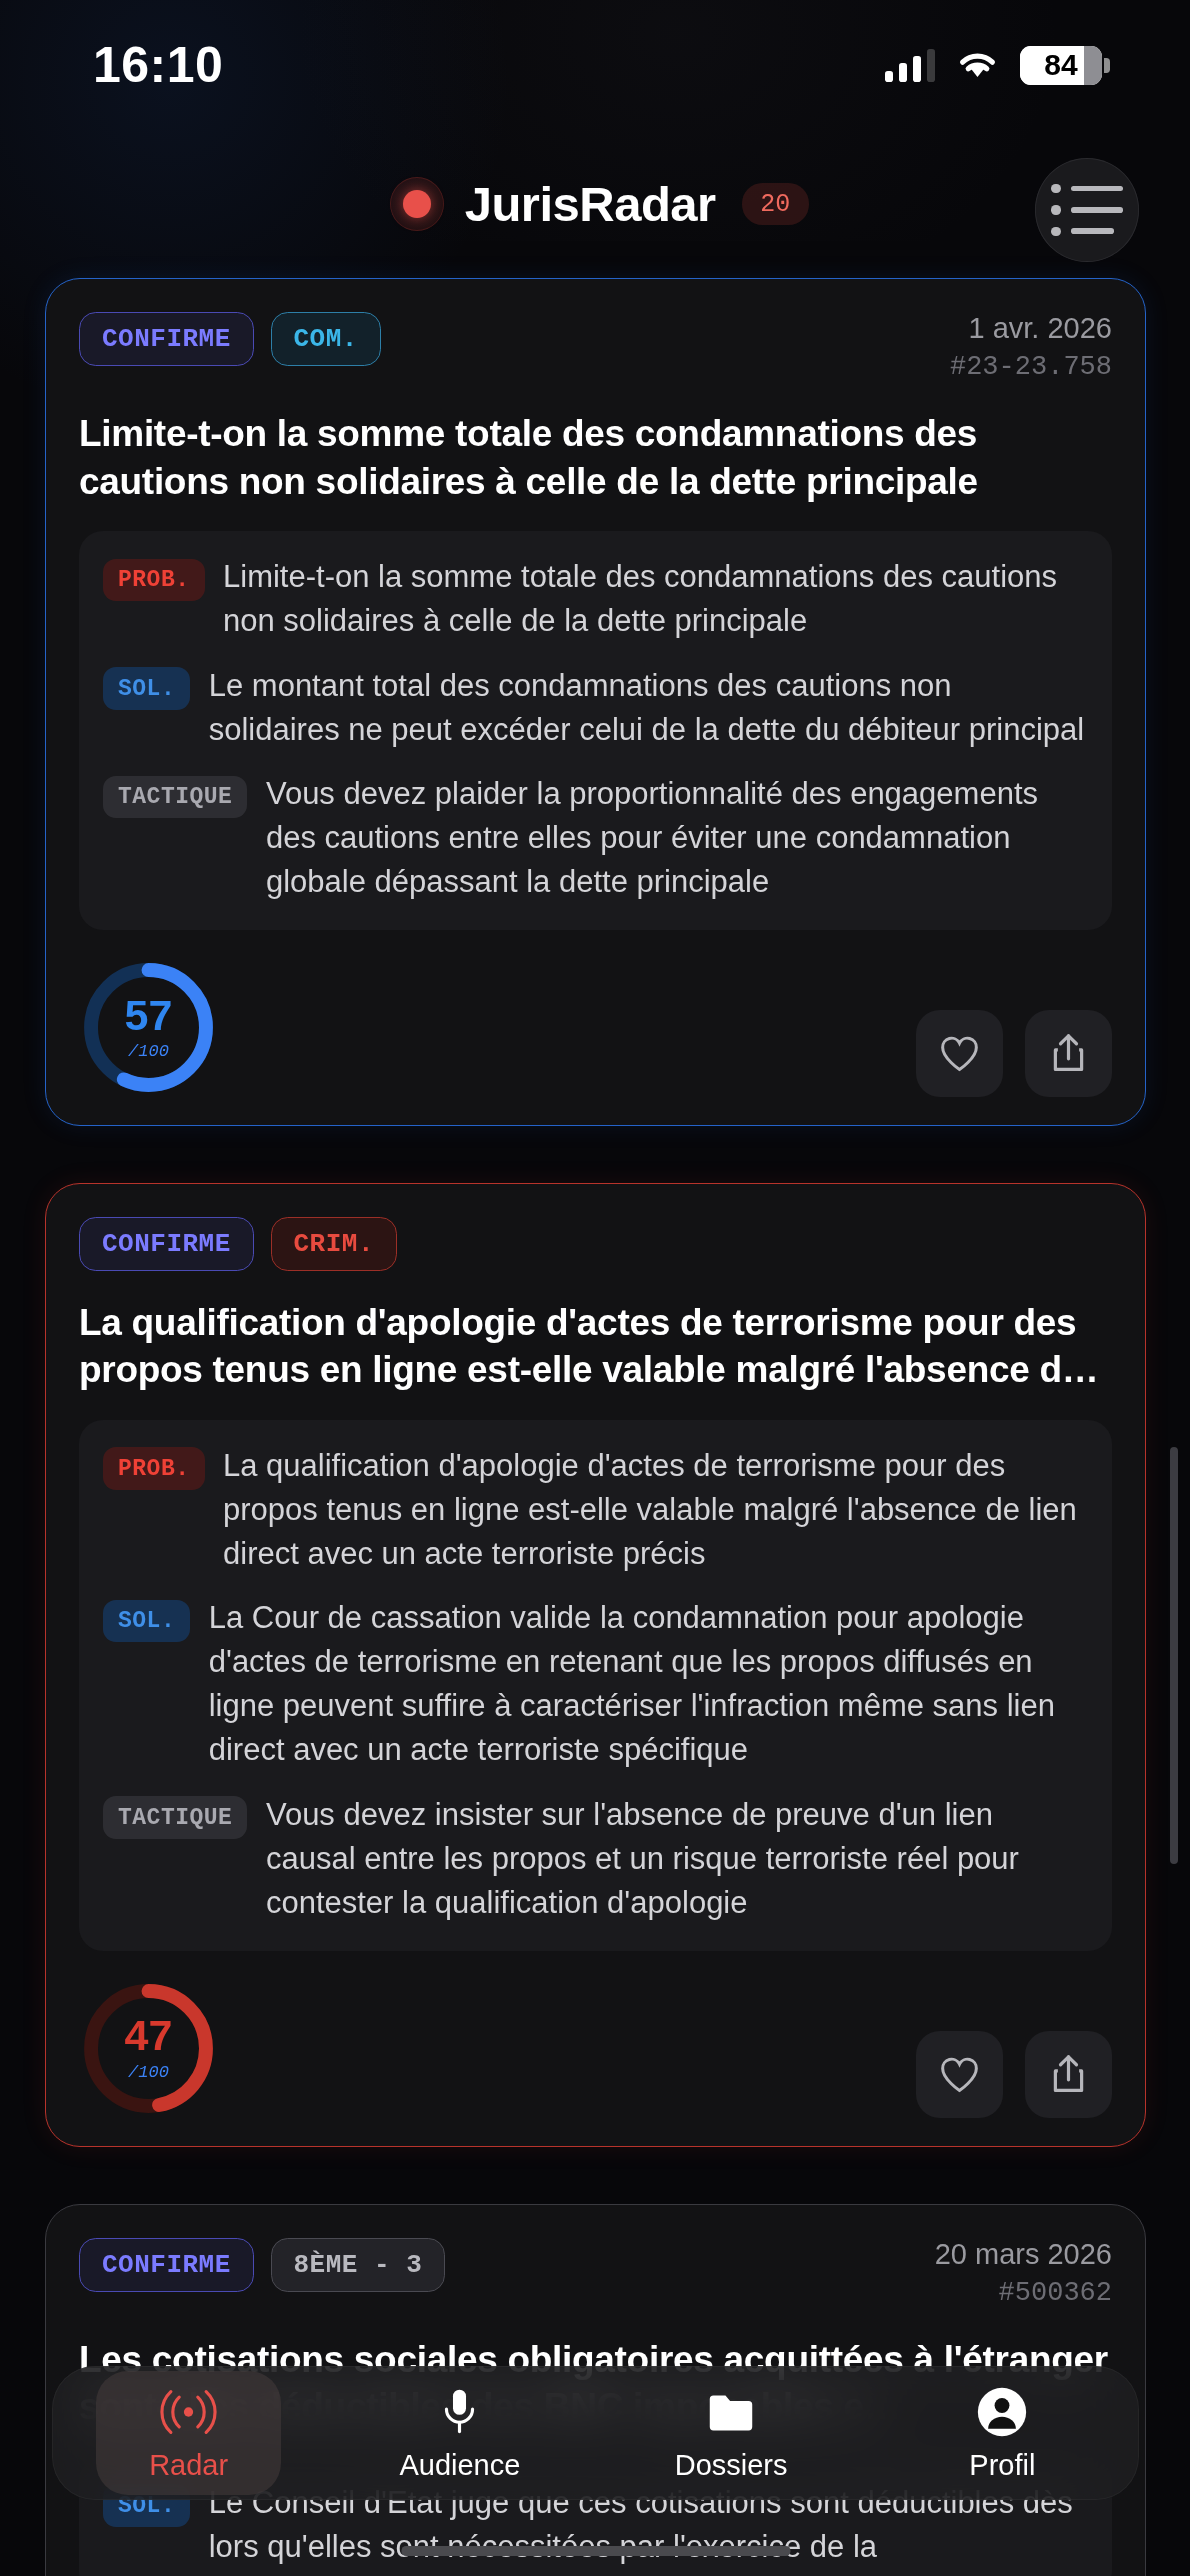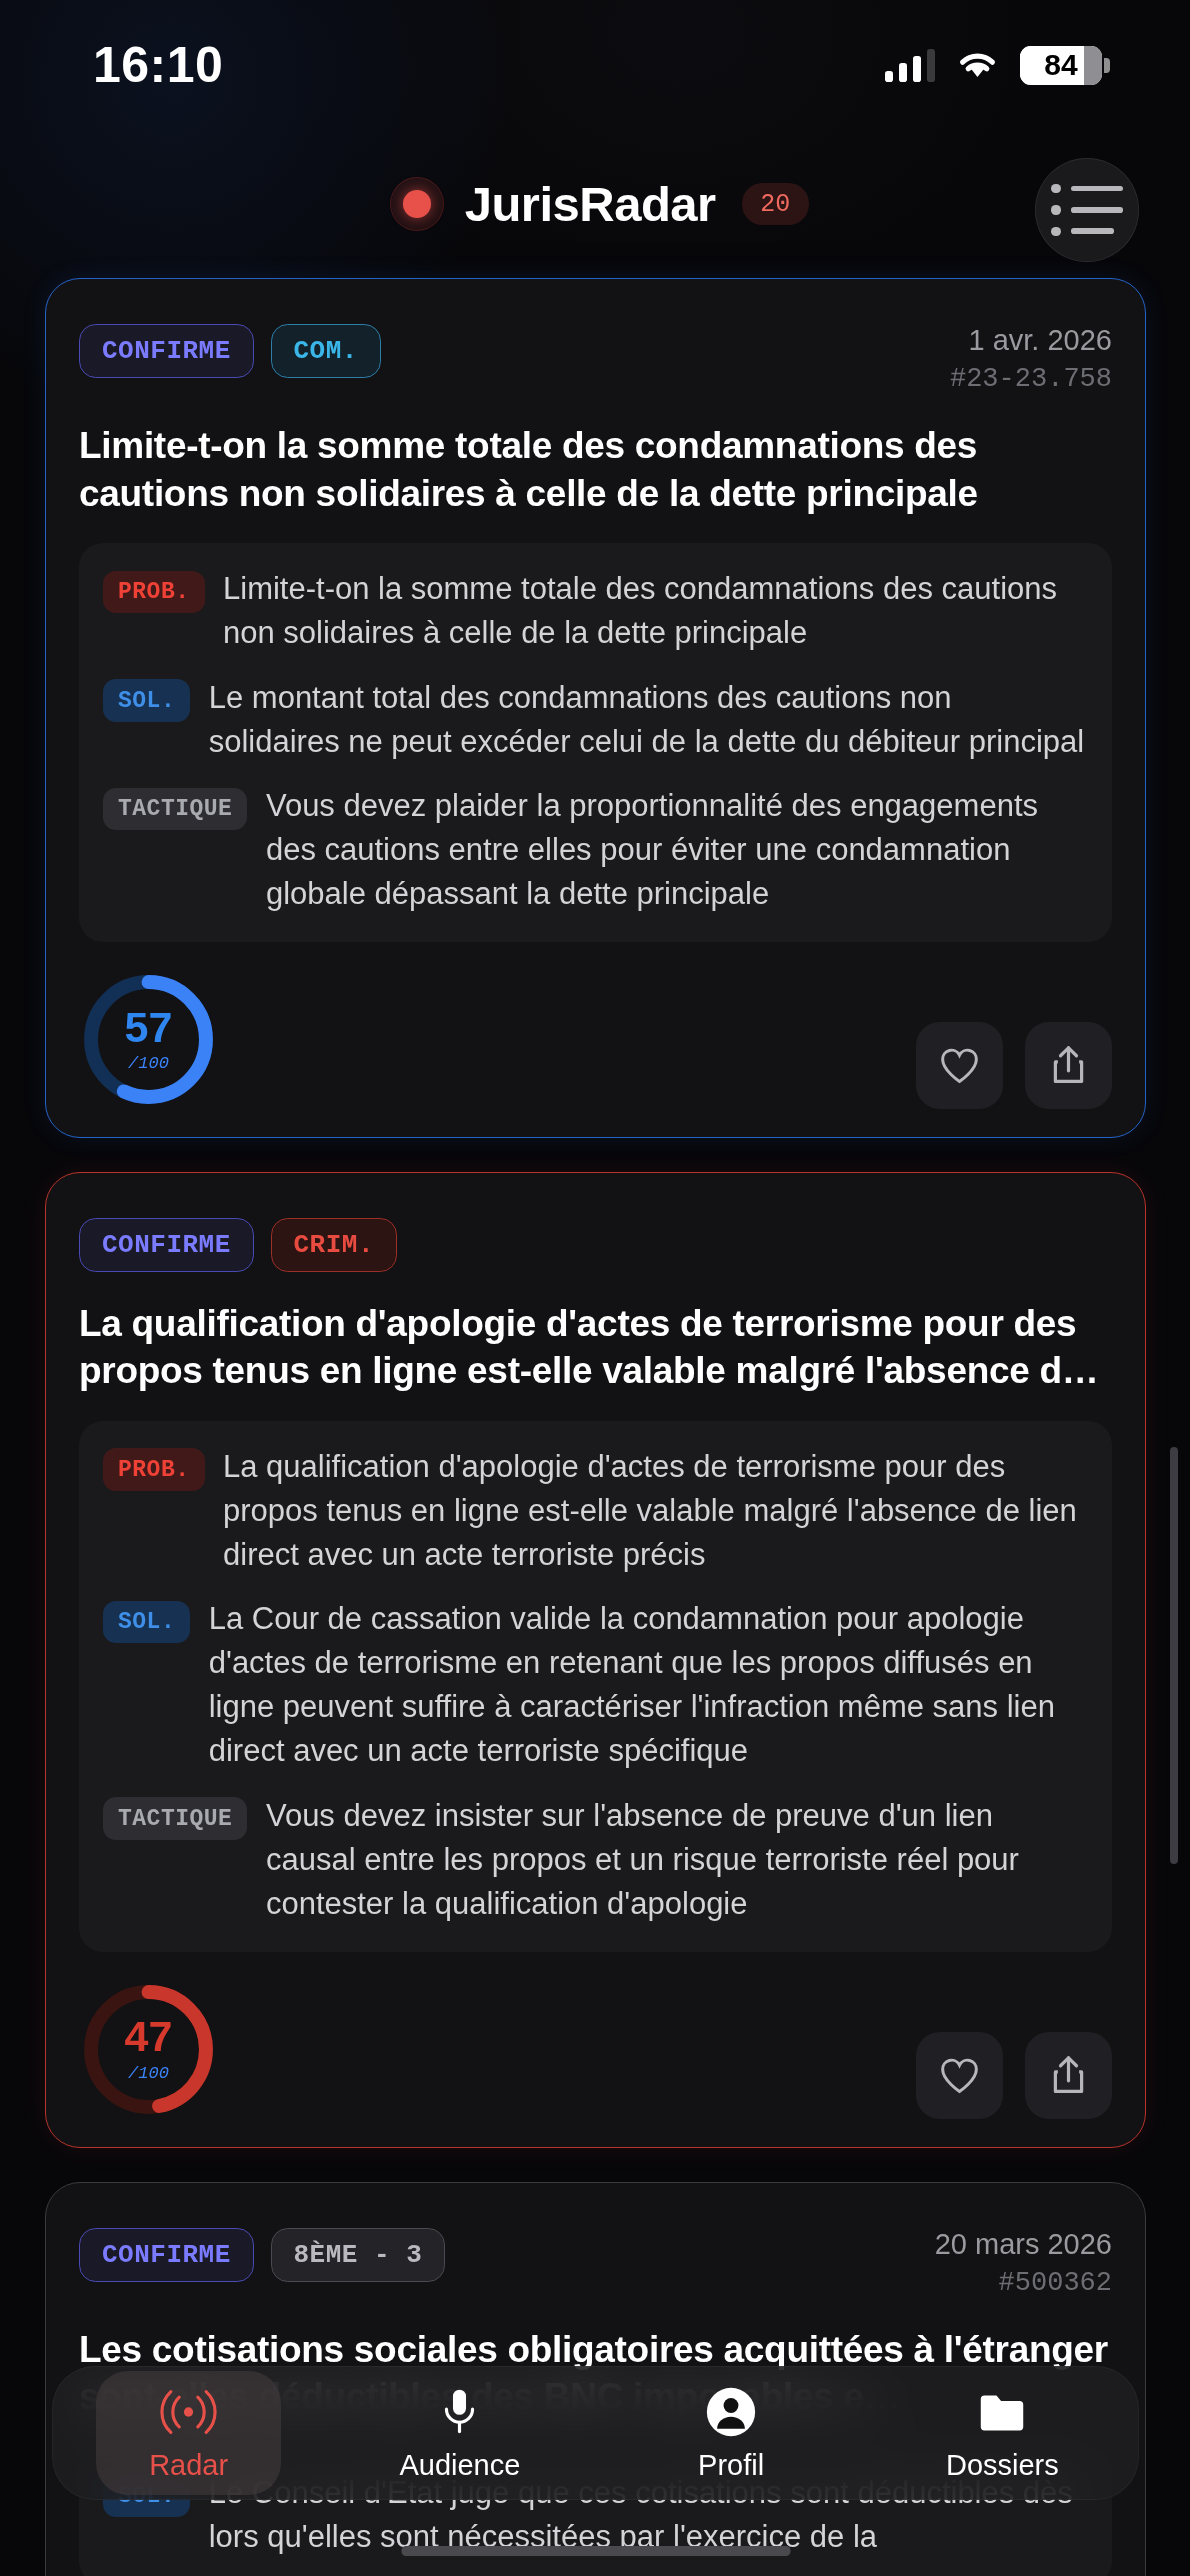--- a/index.html
+++ b/index.html
@@ -85,21 +85,21 @@
   .menu-btn .row u { display:block; height:5.6px; border-radius:2.8px; background:#b8b8bc; text-decoration:none; }
   .menu-btn .row:nth-child(1) u { width:52px; }
   .menu-btn .row:nth-child(2) u { width:52px; }
   .menu-btn .row:nth-child(3) u { width:43px; }
 
   
   .feed { position:absolute; top:278px; left:0; right:0; bottom:0; padding:0 45px; }
 
   .card {
     position:relative; border-radius:35px; background:#121214;
-    padding:45px 33px 28px; margin-bottom:34px;
+    padding:33px 33px 28px; margin-bottom:57px;
     border:1.9px solid #2b2b30;
   }
   .card.blue  { border-color:#2563c9; box-shadow:0 0 24px rgba(37,99,201,.12); }
   .card.red   { border-color:#b8332b; box-shadow:0 0 24px rgba(184,51,43,.12); }
   .card.grey  { border-color:#3a3a40; }
 
   .card-top { display:flex; align-items:flex-start; justify-content:space-between; }
   .tags { display:flex; gap:16.7px; align-items:center; }
   .tag {
     font-family:"Liberation Mono", monospace; font-size:26px; font-weight:700;
@@ -375,33 +375,33 @@
         <svg width="45" height="54" viewBox="0 0 48 58">
           <rect x="17" y="5" width="14" height="27" rx="7" fill="#fff"></rect>
           <path d="M10 26 A14 14 0 0 0 38 26" stroke="#fff" stroke-width="3.4" fill="none" stroke-linecap="round"></path>
           <path d="M24 40 L24 50" stroke="#fff" stroke-width="3.4" stroke-linecap="round"></path>
         </svg>
       </div>
       <div class="lbl">Audience</div>
     </div>
     <div class="tab">
       <div class="ico">
+        <svg width="50" height="48" viewBox="0 0 54 52">
+          <path d="M4 12 a4 4 0 0 1 4-4 h13 l5 6 h20 a4 4 0 0 1 4 4 v24 a4 4 0 0 1 -4 4 H8 a4 4 0 0 1 -4 -4 Z" fill="#fff"></path>
+        </svg>
+      </div>
+      <div class="lbl">Dossiers</div>
+    </div>
+    <div class="tab">
+      <div class="ico">
         <svg width="52" height="52" viewBox="0 0 56 56">
           <circle cx="28" cy="28" r="26" fill="#fff"></circle>
           <circle cx="28" cy="21" r="8" fill="#111"></circle>
           <path d="M13 46 a15 13 0 0 1 30 0 Z" fill="#111"></path>
         </svg>
       </div>
       <div class="lbl">Profil</div>
     </div>
-    <div class="tab">
-      <div class="ico">
-        <svg width="50" height="48" viewBox="0 0 54 52">
-          <path d="M4 12 a4 4 0 0 1 4-4 h13 l5 6 h20 a4 4 0 0 1 4 4 v24 a4 4 0 0 1 -4 4 H8 a4 4 0 0 1 -4 -4 Z" fill="#fff"></path>
-        </svg>
-      </div>
-      <div class="lbl">Dossiers</div>
-    </div>
   </div>
 
   <div class="homebar"></div>
 </div>
 
 
 </body></html>

